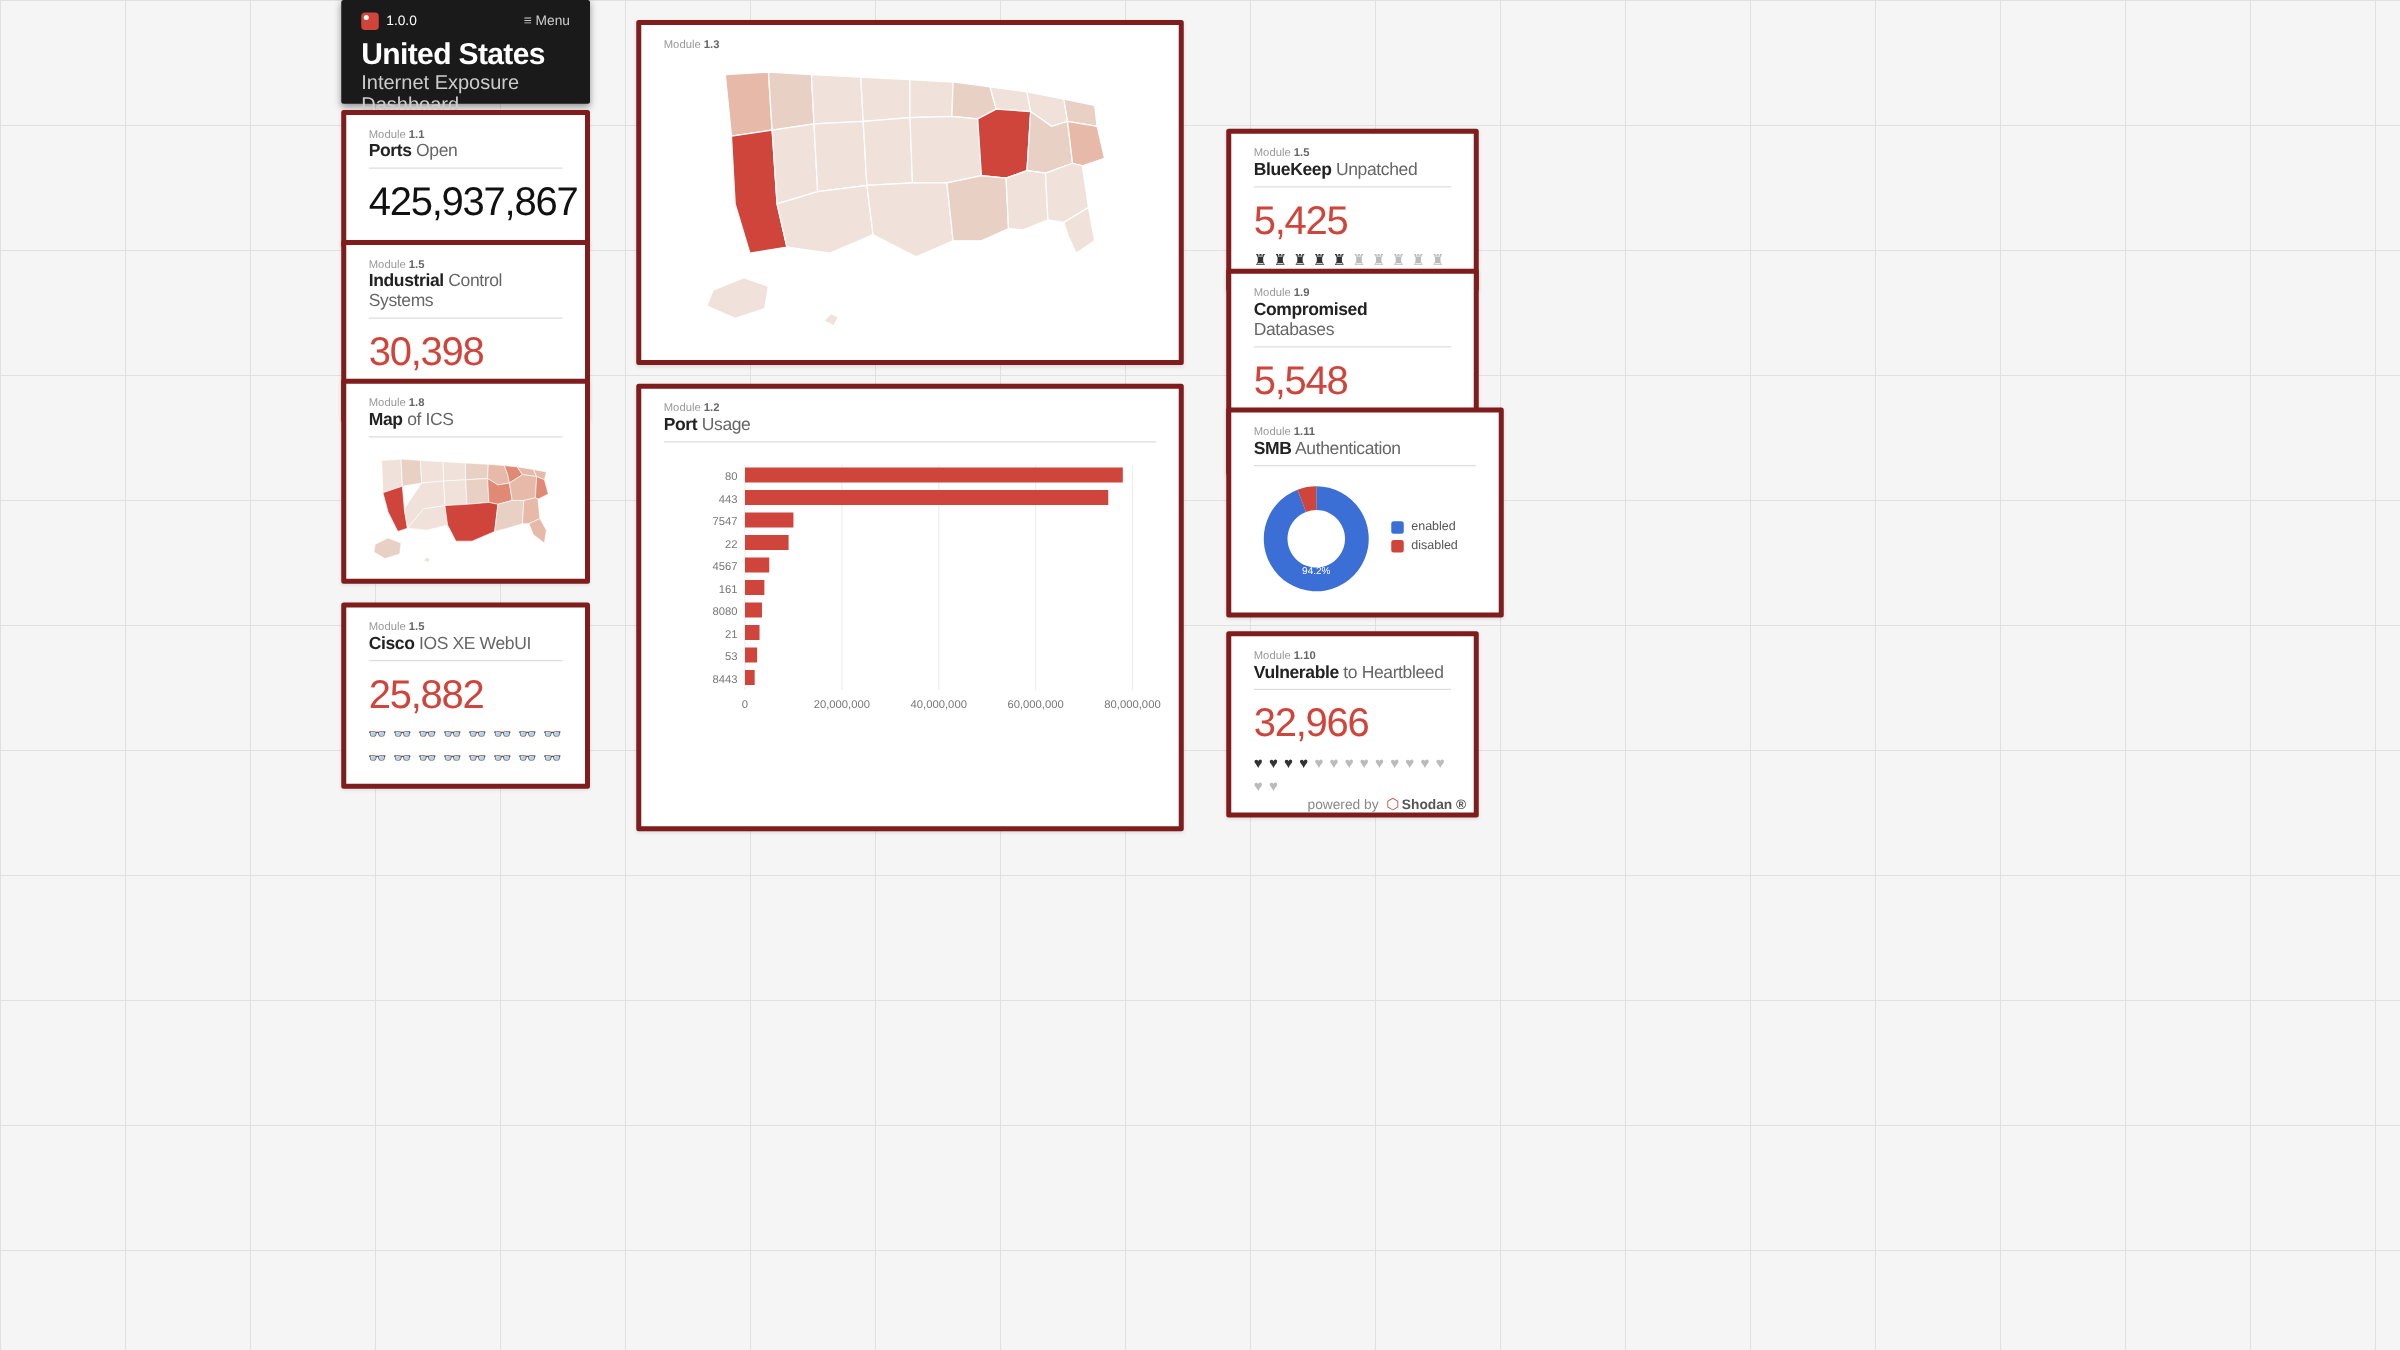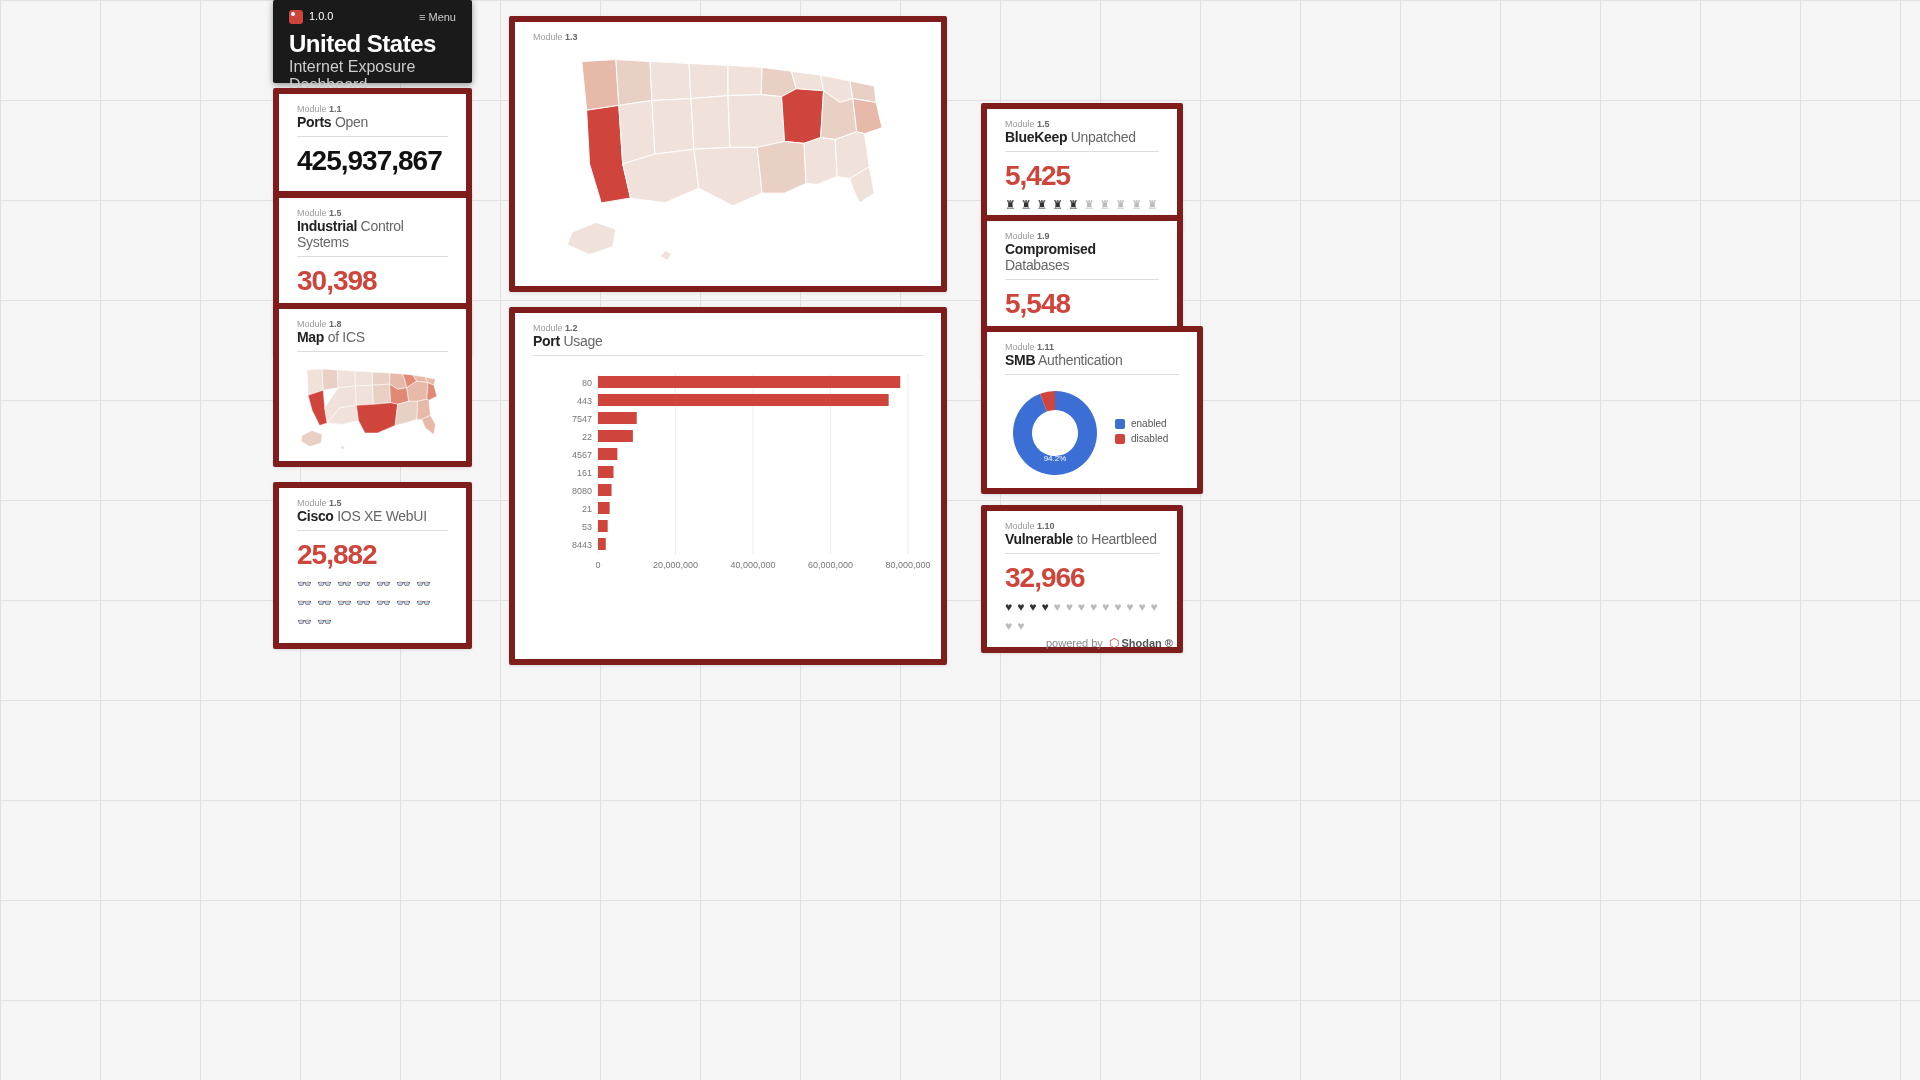--- a/index.html
+++ b/index.html
@@ -3,30 +3,30 @@
 <meta charset="utf-8">
 <style>
 html,body{margin:0;padding:0;background:#f5f5f5;font-family:Helvetica,Arial,sans-serif;color:#333;width:1920px;height:1080px;overflow:hidden}
 body{
   background-image:
     linear-gradient(#e0e0e0 1px,transparent 1px),
     linear-gradient(90deg,#e0e0e0 1px,transparent 1px);
   background-size:100px 100px;
 }
 .wrap{position:relative;width:1920px;height:1080px}
-.card{position:absolute;background:#fff;border:6px solid #7f1d1d;box-shadow:0 1px 3px rgba(0,0,0,0.1);padding:10px 18px 14px 18px;box-sizing:border-box;border-radius:2px}
+.card{position:absolute;background:#fff;border:4px solid #7f1d1d;box-shadow:0 1px 3px rgba(0,0,0,0.1);padding:10px 18px 14px 18px;box-sizing:border-box;border-radius:2px}
 .header-card{background:#1a1a1a;color:#fff;border:none;box-shadow:0 2px 6px rgba(0,0,0,0.4);padding:10px 16px 14px 16px}
 .header-top{display:flex;justify-content:space-between;align-items:center;font-size:11px;margin-bottom:6px}
 .header-title{font-size:24px;font-weight:700;letter-spacing:-0.5px}
 .header-sub{font-size:16px;font-weight:300;color:#ccc}
 .mod-tag{font-size:9px;color:#999;font-weight:300}
 .mod-tag b{color:#666;font-weight:600}
 .card-title{font-size:14px;font-weight:300;color:#666;border-bottom:1px solid #ddd;padding-bottom:6px;margin-bottom:8px;letter-spacing:-0.3px}
 .card-title b{color:#222;font-weight:600}
-.big-num{font-size:28px;font-weight:700;color:#111;letter-spacing:-1px}
+.big-num{font-size:32px;font-weight:400;color:#111;letter-spacing:-1px}
 .big-num.red{color:#d0453b}
 .big-text{font-size:22px;font-weight:700;color:#111;letter-spacing:-0.5px}
 .icon-row{display:flex;flex-wrap:wrap;gap:5px;margin-top:6px;font-size:12px;color:#333}
 .icon-row .dim{color:#bbb}
 .logo-dot{display:inline-block;width:14px;height:14px;border-radius:3px;background:#d0453b;vertical-align:middle;margin-right:6px;position:relative}
 .logo-dot::after{content:"";position:absolute;width:4px;height:4px;background:#fff;border-radius:50%;top:2px;left:2px}
 .menu-btn{color:#ccc;font-size:11px;cursor:pointer}
 svg{display:block}
 .legend-item{display:flex;align-items:flex-end;font-size:10px;color:#555;margin-bottom:4px}
 .legend-swatch{width:10px;height:10px;border-radius:2px;margin-right:6px}

